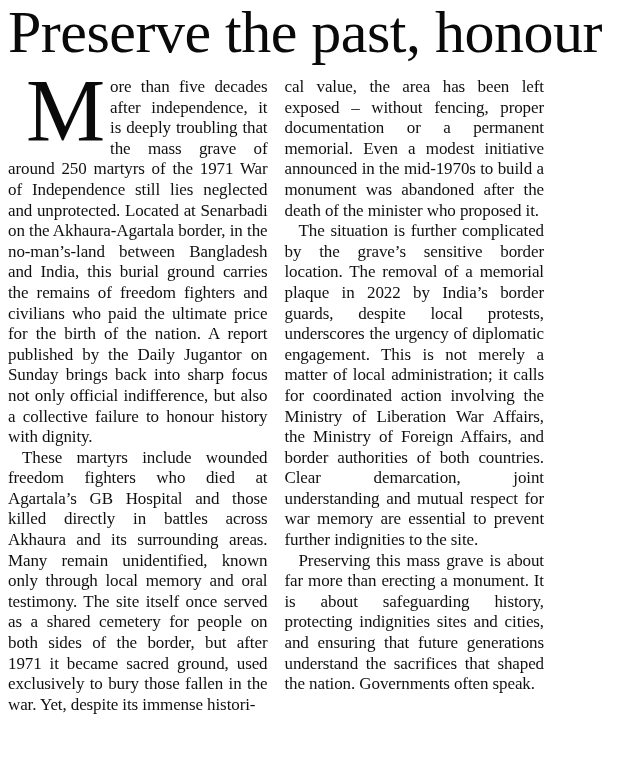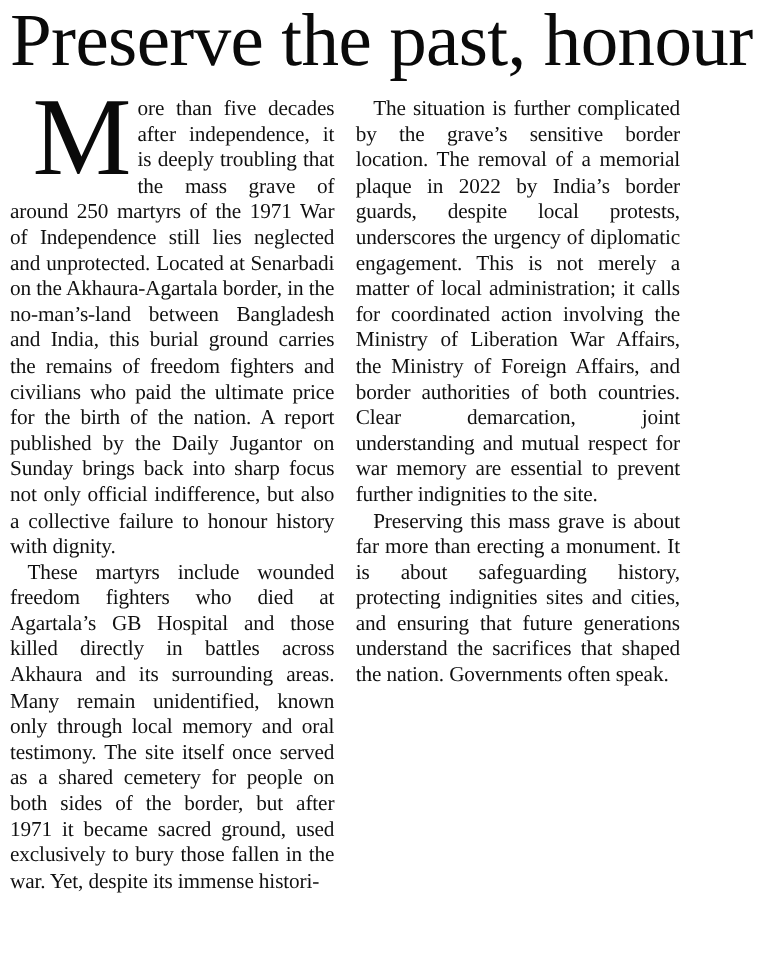--- a/index.html
+++ b/index.html
@@ -75,19 +75,20 @@
   </h1>
 
   <div class="cols">
 
     <div class="col">
       <p><span class="dropcap">M</span><span>ore than five decades after independence, it is deeply troubling that the mass grave of around 250 martyrs of the 1971 War of Independence still lies neglected and unprotected. Located at Senarbadi on the Akhaura-Agartala border, in the no-man’s-land between Bangladesh and India, this burial ground carries the remains of freedom fighters and civilians who paid the ultimate price for the birth of the nation. A report published by the Daily Jugantor on Sunday brings back into sharp focus not only official indifference, but also a collective failure to honour history with dignity.</span></p>
       <p class="indent">These martyrs include wounded freedom fighters who died at Agartala’s GB Hospital and those killed directly in battles across Akhaura and its surrounding areas. Many remain unidentified, known only through local memory and oral testimony. The site itself once served as a shared cemetery for people on both sides of the border, but after 1971 it became sacred ground, used exclusively to bury those fallen in the war. Yet, despite its immense histori-</p>
     </div>
 
     <div class="col">
+      <p>cal value, the area has been left exposed – without fencing, proper documentation or a permanent memorial. Even a modest initiative announced in the mid-1970s to build a monument was abandoned after the death of the minister who proposed it.</p>
       <p class="indent">The situation is further complicated by the grave’s sensitive border location. The removal of a memorial plaque in 2022 by India’s border guards, despite local protests, underscores the urgency of diplomatic engagement. This is not merely a matter of local administration; it calls for coordinated action involving the Ministry of Liberation War Affairs, the Ministry of Foreign Affairs, and border authorities of both countries. Clear demarcation, joint understanding and mutual respect for war memory are essential to prevent further indignities to the site.</p>
       <p class="indent">Preserving this mass grave is about far more than erecting a monument. It is about safeguarding history, protecting indignities sites and cities, and ensuring that future generations understand the sacrifices that shaped the nation. Governments often speak.</p>
     </div>
 
   </div>
 
 </div>
 
 </body></html>

